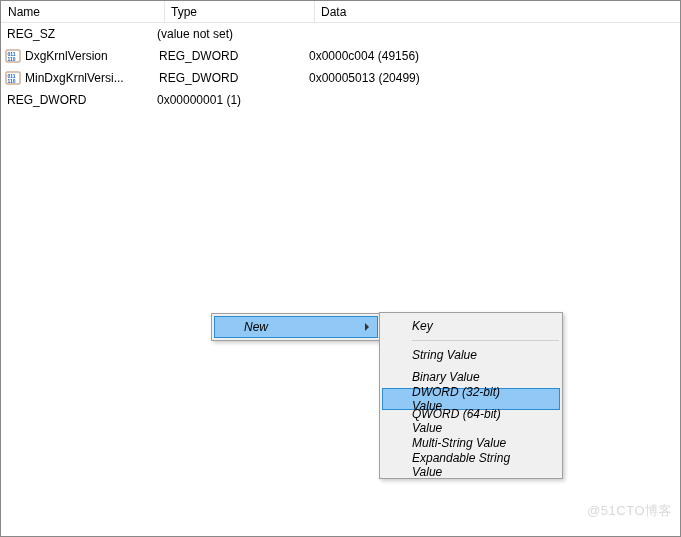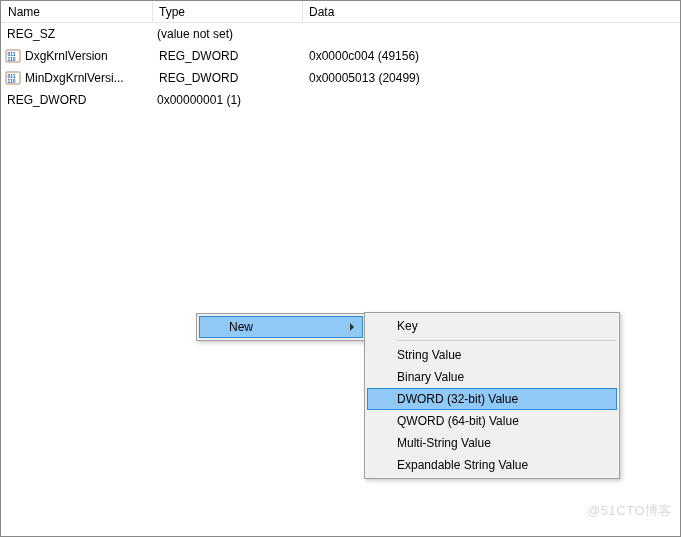--- a/index.html
+++ b/index.html
@@ -22,21 +22,21 @@
     border-bottom: 1px solid #e5e5e5;
     background: #fff;
   }
   .header-col {
     display: flex;
     align-items: center;
     padding: 0 6px;
     border-right: 1px solid #e5e5e5;
     color: #000;
   }
-  .col-name { width: 152px; padding-left: 7px; }
+  .col-name { width: 164px; padding-left: 7px; }
   .col-type { width: 150px; }
   .col-data { flex: 1; border-right: none; }
   .rows { }
   .row {
     display: flex;
     height: 22px;
     align-items: center;
   }
   .cell-name { width: 152px; display: flex; align-items: center; padding-left: 4px; gap: 2px; }
   .cell-type { width: 150px; padding-left: 6px; }
@@ -49,22 +49,23 @@
     padding: 0 1px;
   }
   .reg-icon {
     width: 16px; height: 16px;
     display: inline-flex;
     flex-shrink: 0;
   }
   
   .ctx-wrap {
     position: absolute;
-    left: 195px;
+    left: 210px;
     top: 312px;
+    font-style: italic;
   }
   .ctx-menu {
     background: #f0f0f0;
     border: 1px solid #a0a0a0;
     box-shadow: 2px 2px 4px rgba(0,0,0,0.2);
     padding: 2px;
   }
   .ctx-main {
     width: 170px;
   }
@@ -88,21 +89,21 @@
     transform: translateY(-50%);
     width: 0; height: 0;
     border-top: 4px solid transparent;
     border-bottom: 4px solid transparent;
     border-left: 4px solid #333;
   }
   .ctx-sub {
     position: absolute;
     left: 168px;
     top: -1px;
-    width: 256px;
+    width: 184px;
   }
   .ctx-sep {
     height: 1px;
     background: #d0d0d0;
     margin: 3px 1px 3px 30px;
   }
   .watermark {
     position: absolute;
     right: 8px;
     bottom: 16px;

